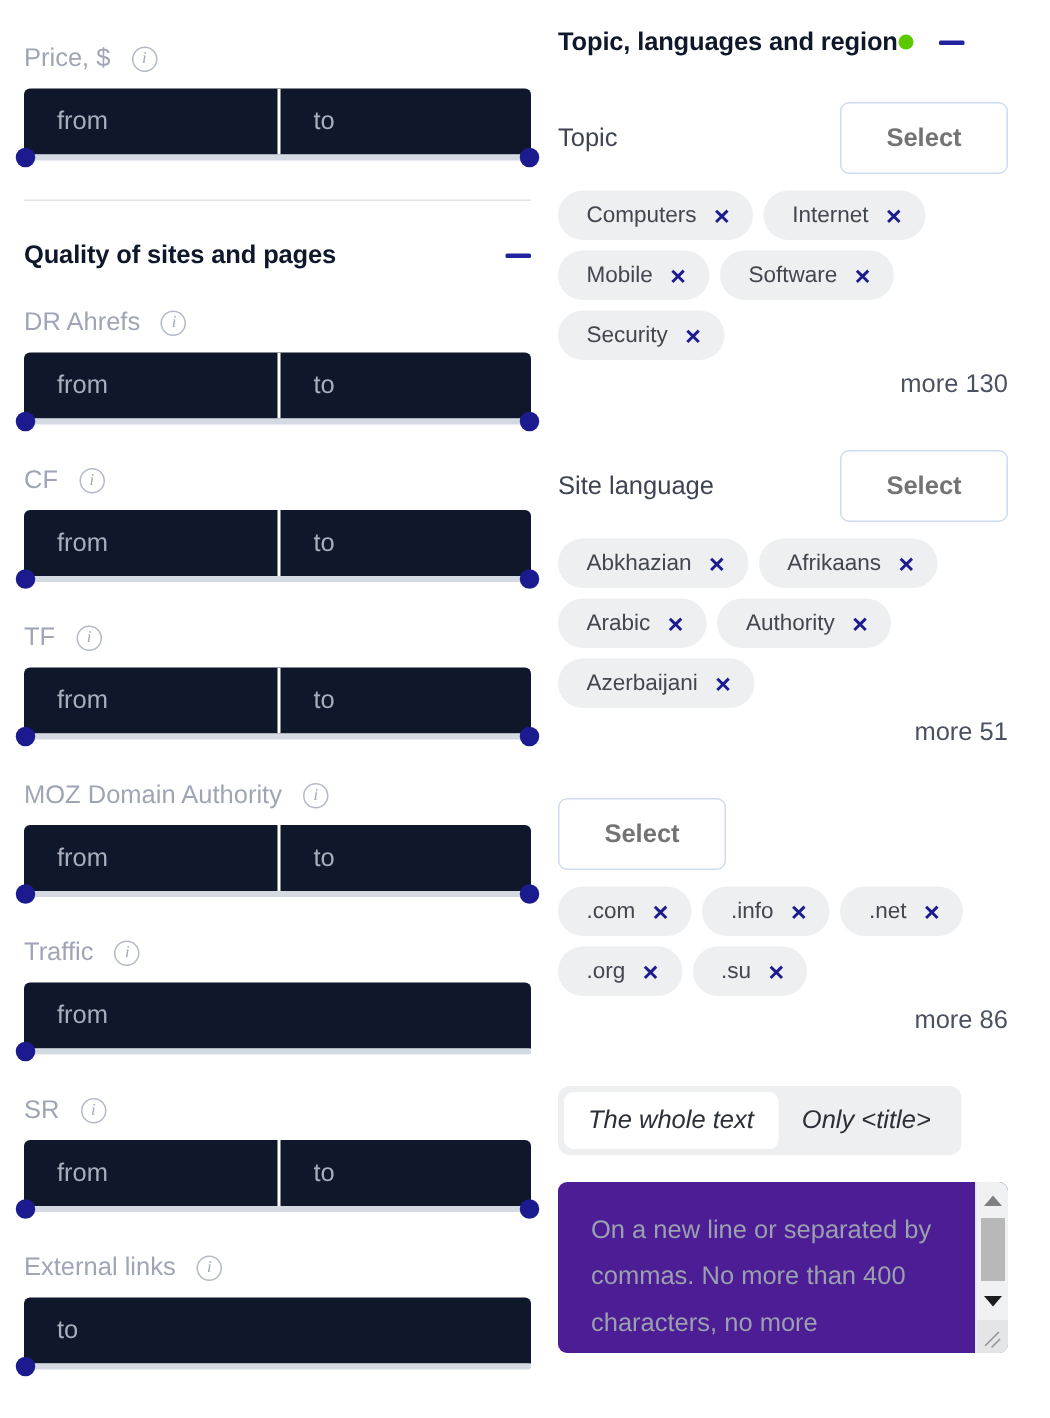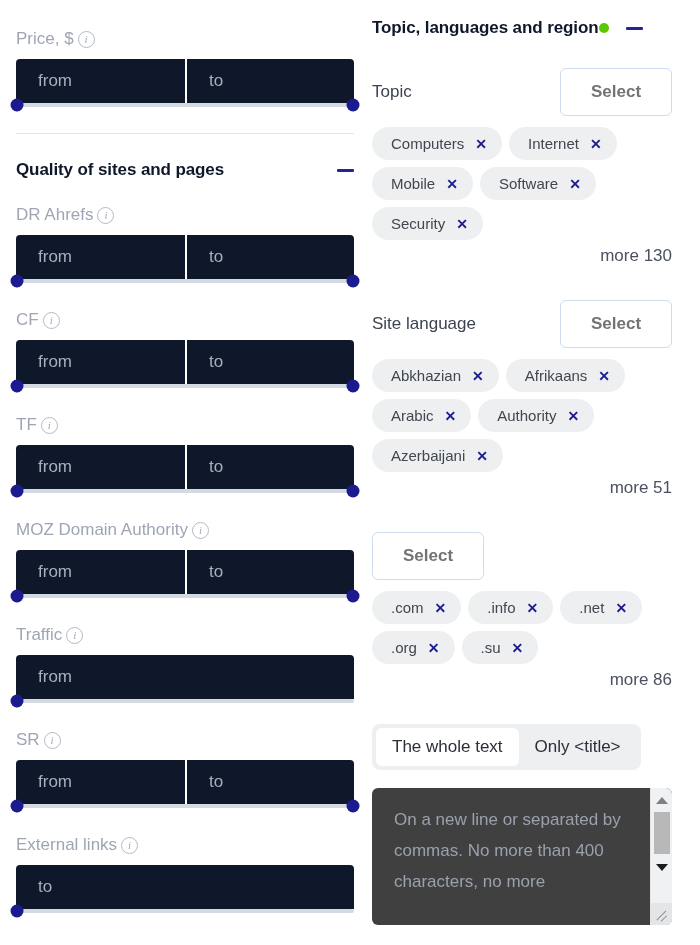--- a/index.html
+++ b/index.html
@@ -16,21 +16,21 @@
   .page { display: flex; width: 700px; height: 945px; }
 
   
   .col-left { width: 372px; padding: 28px 0 0 0; flex: none; }
 
   .filter-block { padding: 0 18px 0 16px; }
 
   .field-label {
     display: flex;
     align-items: center;
-    gap: 4px;
+    gap: 14px;
     color: #9fa5b5;
     font-size: 17px;
     line-height: 22px;
     margin-bottom: 9px;
     white-space: nowrap;
   }
 
   .info-icon {
     width: 17px; height: 17px;
     border: 1.4px solid #b3b9c6;
@@ -198,28 +198,29 @@
     padding: 4px;
     margin-bottom: 18px;
   }
   .seg {
     padding: 9px 16px;
     border-radius: 6px;
     font-size: 17px;
     color: #2b2f38;
     cursor: pointer;
     white-space: nowrap;
+    font-style: italic;
   }
   .seg.active { background: #ffffff; }
 
   .textarea-wrap {
     position: relative;
-    background: #404040;
+    background: #4c1d95;
     border-radius: 6px;
-    height: 137px;
+    height: 114px;
     overflow: hidden;
   }
   .ta-text {
     padding: 16px 38px 0 22px;
     font-size: 17px;
     line-height: 31px;
     color: #9aa0ad;
   }
   .scrollbar {
     position: absolute;

